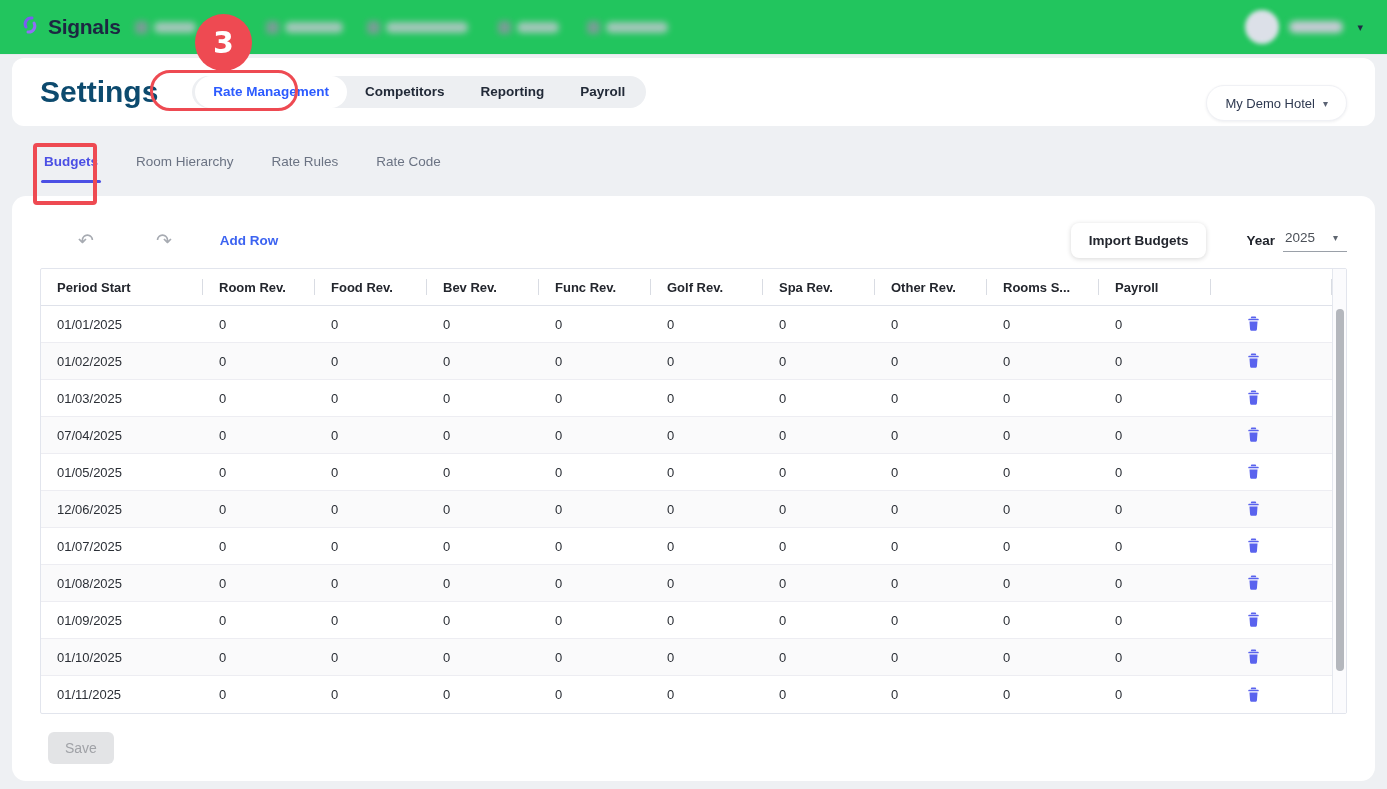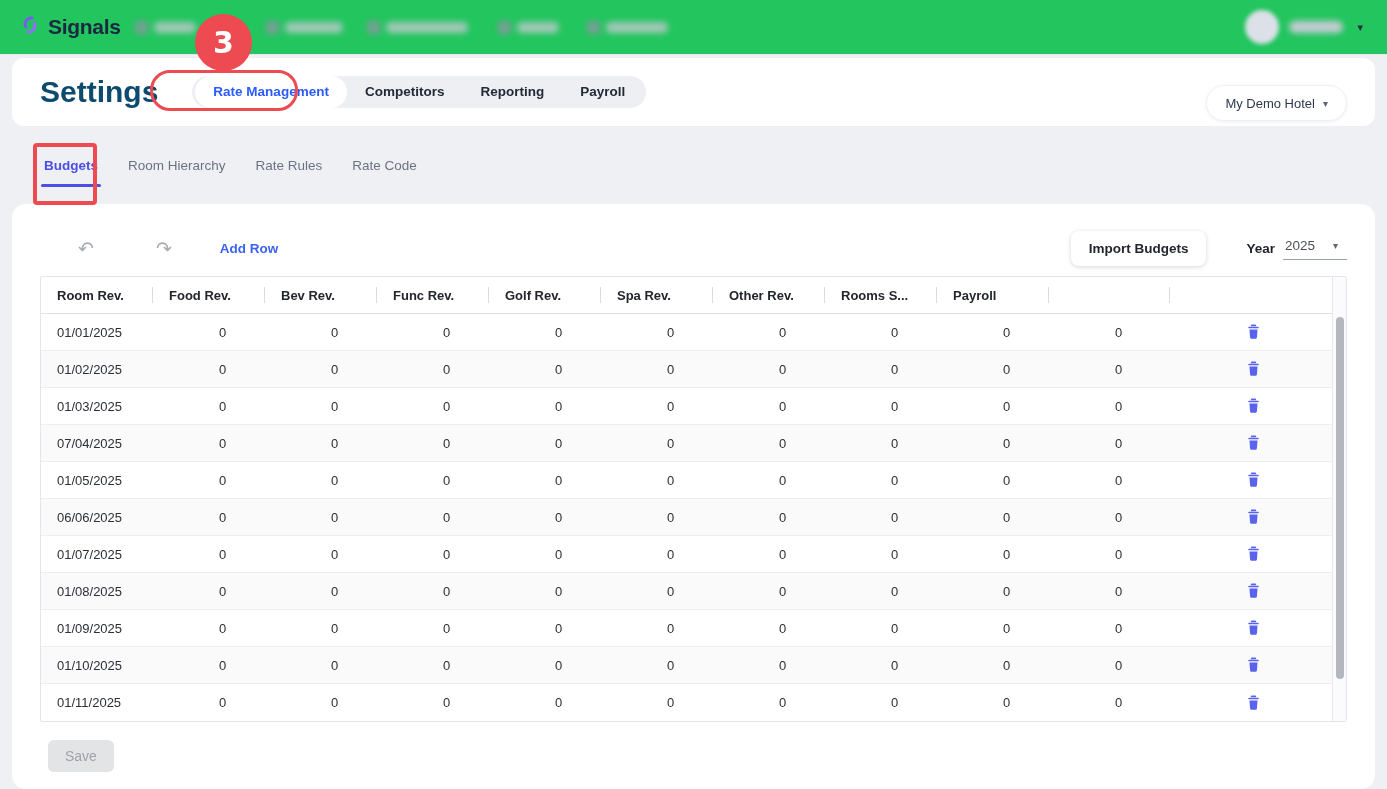--- a/index.html
+++ b/index.html
@@ -46,21 +46,21 @@
     line-height:32px; border-radius:17px; white-space:nowrap; cursor:default;
   }
   .ptab.active { background:#fff; color:var(--accent-blue,#2c5bff); }
   .hotelbtn {
     margin-left:auto; height:36px; background:#fff; border:1px solid #f0f1f5;
     border-radius:18px; display:flex; align-items:center; gap:8px; padding:0 18px;
     font-size:13px; font-weight:500; color:#2e3950; box-shadow:0 1px 3px rgba(20,30,60,.07);margin-top:22px;
   }
   .hcaret { color:#5b6374; font-size:10px; }
   
-  .subtabs { display:flex; gap:30px; align-items:center; height:78px; padding-left:44px; }
+  .subtabs { display:flex; gap:38px; align-items:center; height:70px; padding-left:44px; }
   .stab { font-size:13.5px; color:#6b7383; font-weight:500; position:relative; white-space:nowrap; }
   .stab.active { color:var(--indigo,#4b4fe4); font-weight:700; }
   .stab.active::after {
     content:""; position:absolute; left:-3px; right:-3px; bottom:-14px; height:3px;
     background:var(--indigo,#4b4fe4); border-radius:2px;
   }
   
   .card { margin:0 12px; height:585px; background:#fff; border-radius:14px; position:relative; }
   .tbar { display:flex; align-items:center; padding:26px 28px 0 66px; height:62px; }
   .iconbtn { font-family:"DejaVu Sans", sans-serif; font-size:19px; color:#a7abb2; line-height:1; }
@@ -206,20 +206,21 @@
       <span class="ylabel">Year</span>
       <span class="yselect">
         <span>2025</span>
         <span class="ycaret">▾</span>
       </span>
     </div>
   </div>
 
   <div class="twrap">
     <div class="thead" id="table-head">
+        <div class="th c0">Period Start</div>
         <div class="th c">Room Rev.</div>
         <div class="th c">Food Rev.</div>
         <div class="th c">Bev Rev.</div>
         <div class="th c">Func Rev.</div>
         <div class="th c">Golf Rev.</div>
         <div class="th c">Spa Rev.</div>
         <div class="th c">Other Rev.</div>
         <div class="th c">Rooms S...</div>
         <div class="th c">Payroll</div>
         <div class="th cd"></div>
@@ -324,21 +325,21 @@
   <svg width="15" height="16" viewBox="0 0 16 17">
     <g fill="#5a63ee">
       <path d="M6.2 0.6h3.6c.6 0 1 .45 1 1v.7H5.2v-.7c0-.55.4-1 1-1z"></path>
       <rect x="2.4" y="2.8" width="11.2" height="1.8" rx="0.9"></rect>
       <path d="M3.7 5.8h8.6l-.62 8.3c-.07.95-.86 1.7-1.82 1.7H6.14c-.96 0-1.75-.75-1.82-1.7L3.7 5.8z"></path>
     </g>
   </svg>
 </div>
         </div>
         <div class="trow">
-          <div class="cell c0">06/06/2025</div>
+          <div class="cell c0">12/06/2025</div>
           <div class="cell c">0</div>
           <div class="cell c">0</div>
           <div class="cell c">0</div>
           <div class="cell c">0</div>
           <div class="cell c">0</div>
           <div class="cell c">0</div>
           <div class="cell c">0</div>
           <div class="cell c">0</div>
           <div class="cell c">0</div>
           <div class="cell cd">

